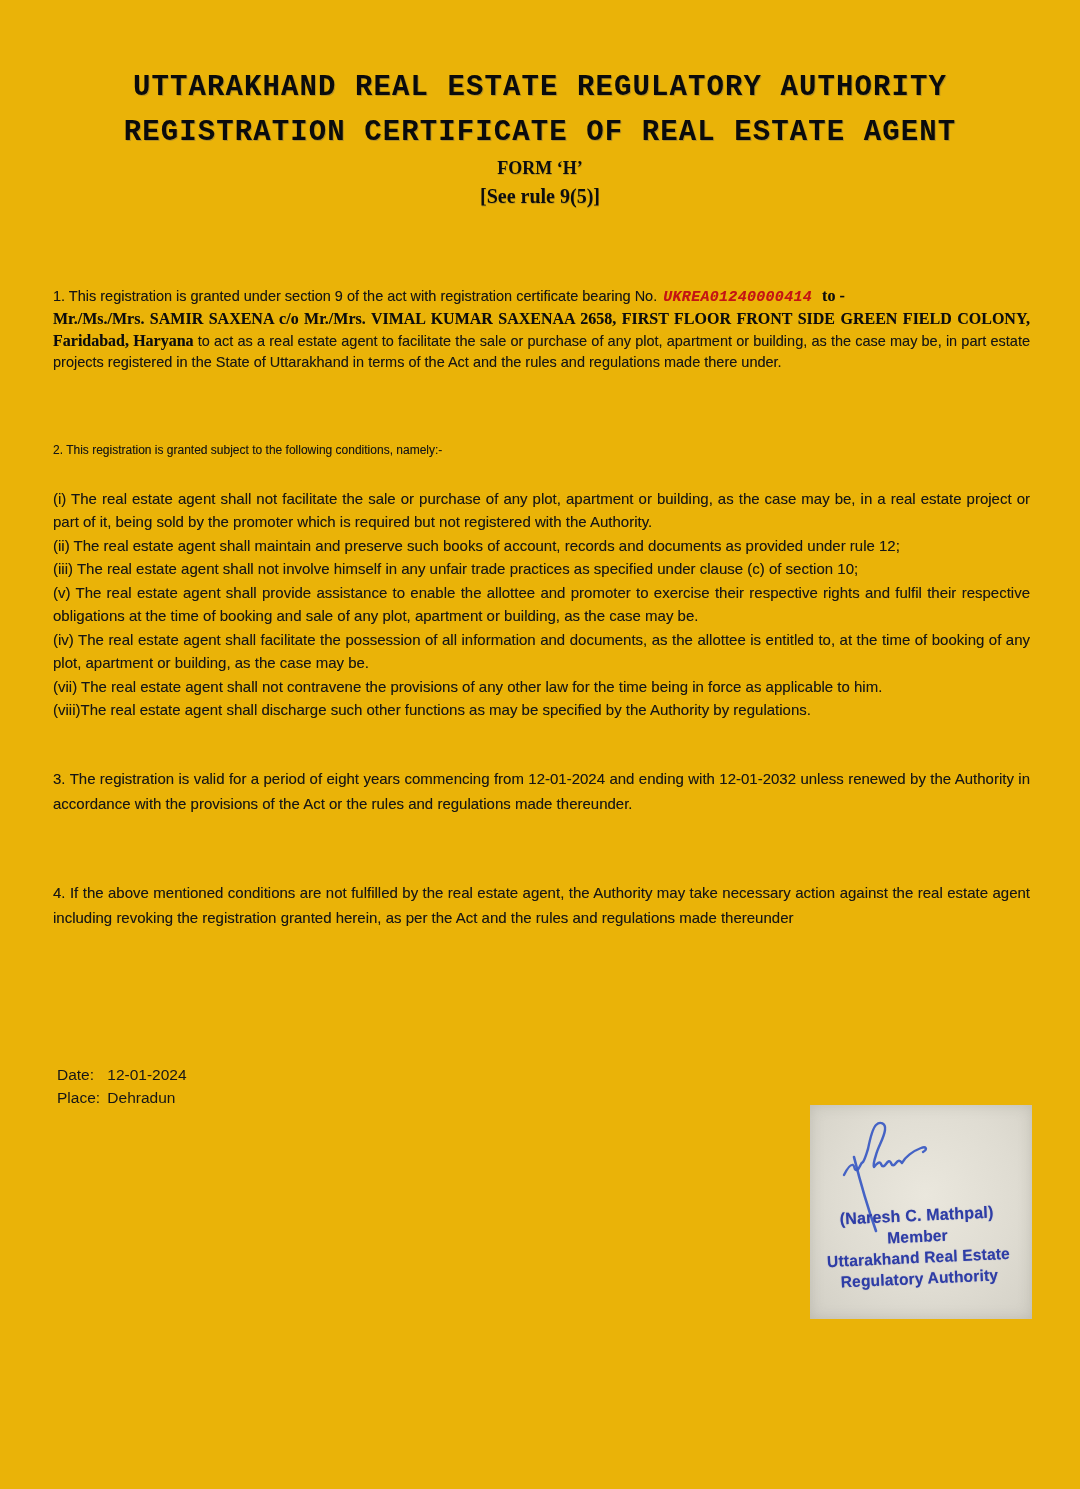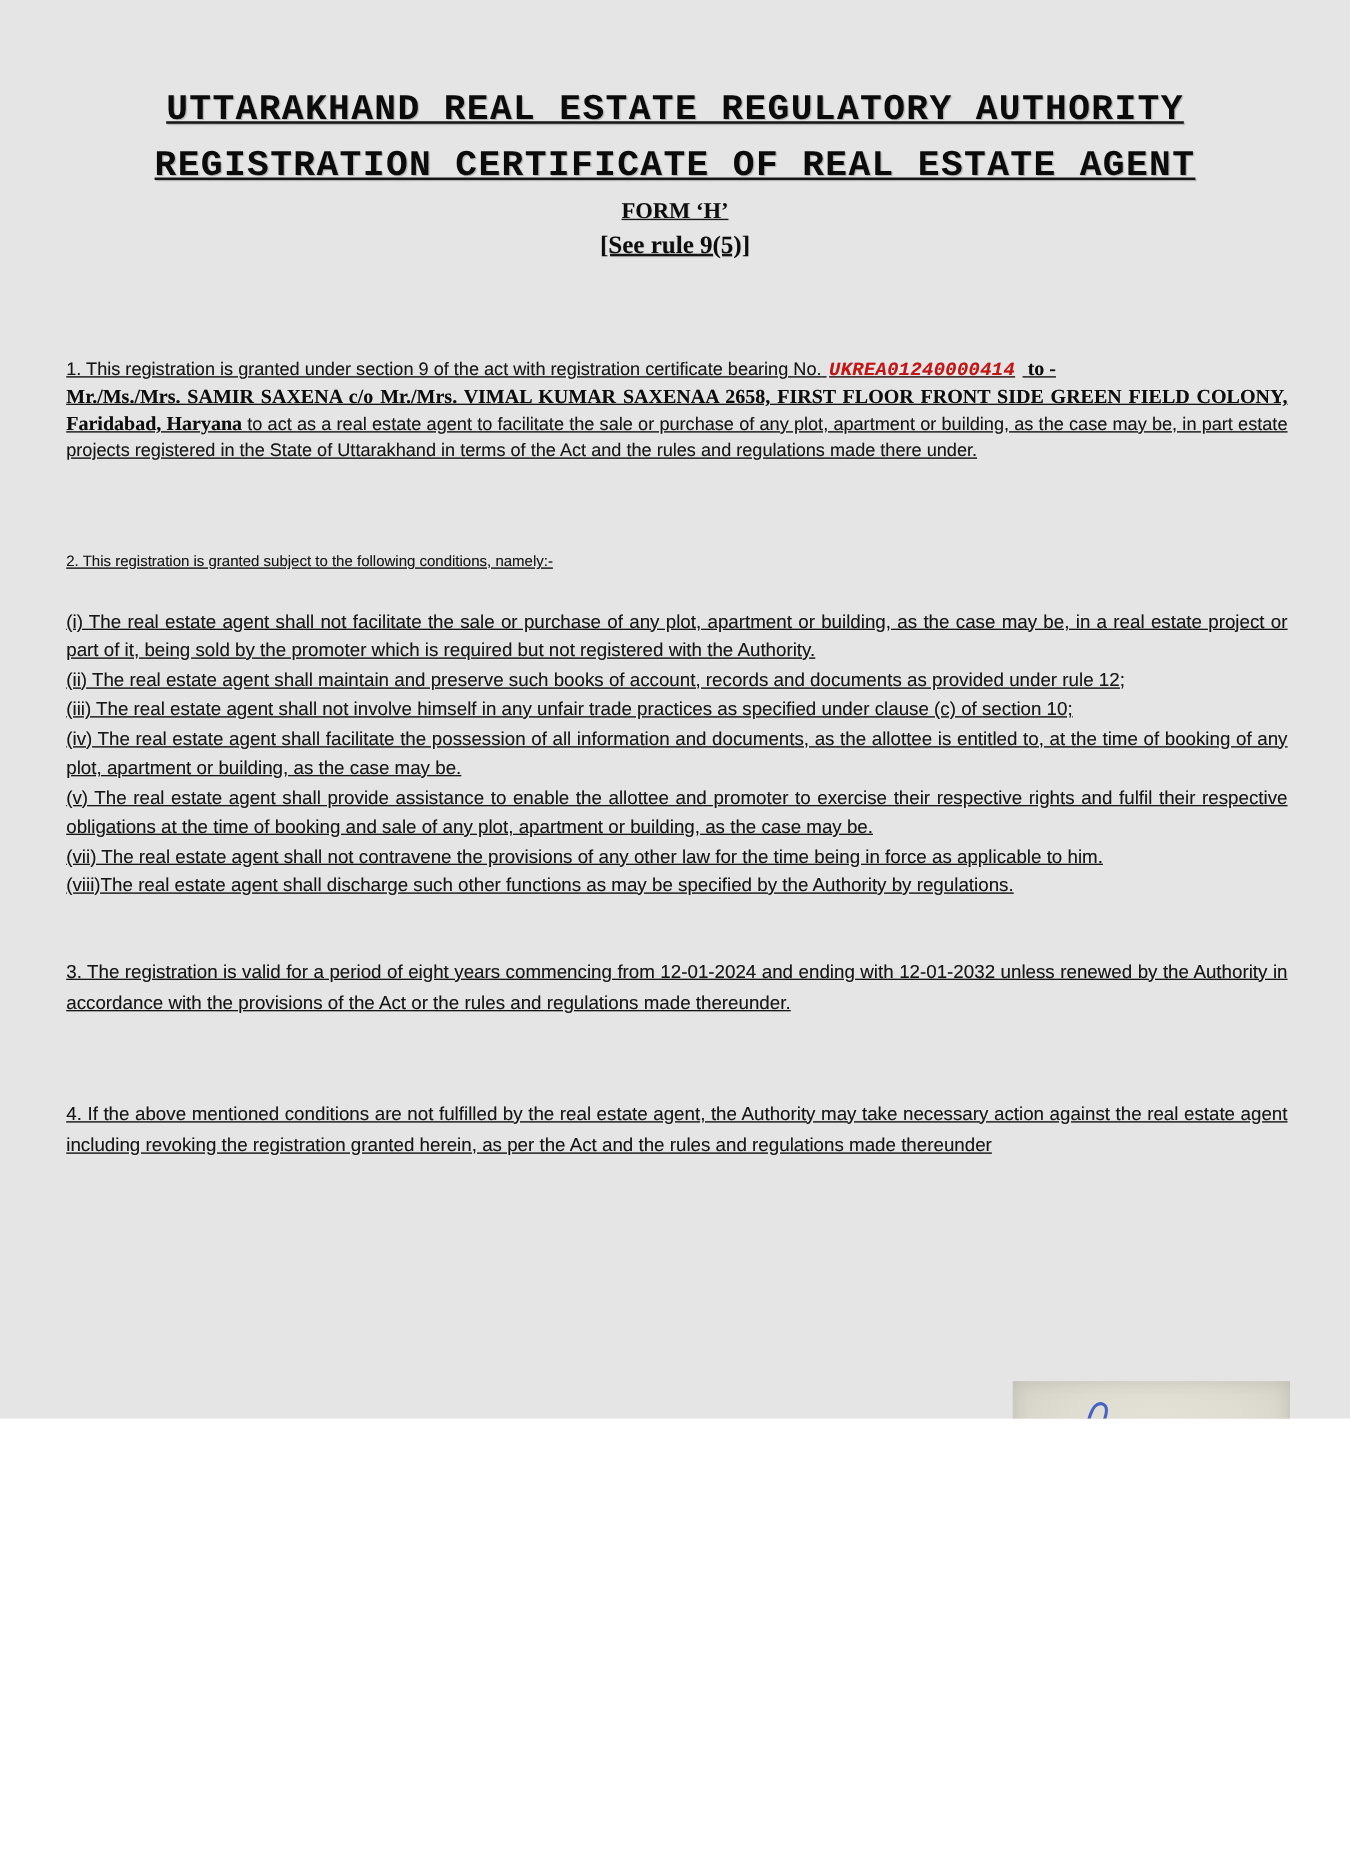--- a/index.html
+++ b/index.html
@@ -1,25 +1,24 @@
 <!DOCTYPE html>
 <html><head>
 <meta charset="utf-8">
 <style>
   html,body{margin:0;padding:0;background:#ffffff;}
   .page{
     position:relative;
     width:1080px;
-    height:1135px;
+    height:1489px;
     margin:0 auto;
-    background:#e5e5e5;
+    background:#eab308;
     overflow:hidden;
     font-family:"Liberation Sans", sans-serif;
     color:#161616;
-    text-decoration:underline;
   }
   
   .doc-header{padding-top:71px;text-align:center;}
   .title-mono{
     font-family:"Liberation Mono","DejaVu Sans Mono",monospace;
     font-weight:700;
     font-size:29px;
     line-height:34px;
     letter-spacing:1.1px;
     color:#0b0b0b;
@@ -143,30 +142,40 @@
       <span class="bold-serif">Mr./Ms./Mrs. SAMIR SAXENA c/o Mr./Mrs. VIMAL KUMAR SAXENAA 2658, FIRST FLOOR FRONT SIDE GREEN FIELD COLONY, Faridabad, Haryana</span>
       <span>to act as a real estate agent to facilitate the sale or purchase of any plot, apartment or building, as the case may be, in part estate projects registered in the State of Uttarakhand in terms of the Act and the rules and regulations made there under.</span>
     </p>
 
     <p class="clause2-heading">2. This registration is granted subject to the following conditions, namely:-</p>
 
     <div class="conditions">
       <p>(i) The real estate agent shall not facilitate the sale or purchase of any plot, apartment or building, as the case may be, in a real estate project or part of it, being sold by the promoter which is required but not registered with the Authority.</p>
       <p>(ii) The real estate agent shall maintain and preserve such books of account, records and documents as provided under rule 12;</p>
       <p>(iii) The real estate agent shall not involve himself in any unfair trade practices as specified under clause (c) of section 10;</p>
+      <p>(v) The real estate agent shall provide assistance to enable the allottee and promoter to exercise their respective rights and fulfil their respective obligations at the time of booking and sale of any plot, apartment or building, as the case may be.</p>
       <p>(iv) The real estate agent shall facilitate the possession of all information and documents, as the allottee is entitled to, at the time of booking of any plot, apartment or building, as the case may be.</p>
-      <p>(v) The real estate agent shall provide assistance to enable the allottee and promoter to exercise their respective rights and fulfil their respective obligations at the time of booking and sale of any plot, apartment or building, as the case may be.</p>
       <p>(vii) The real estate agent shall not contravene the provisions of any other law for the time being in force as applicable to him.</p>
       <p>(viii)The real estate agent shall discharge such other functions as may be specified by the Authority by regulations.</p>
     </div>
 
     <p class="clause3">3. The registration is valid for a period of eight years commencing from 12-01-2024 and ending with 12-01-2032 unless renewed by the Authority in accordance with the provisions of the Act or the rules and regulations made thereunder.</p>
 
     <p class="clause4">4. If the above mentioned conditions are not fulfilled by the real estate agent, the Authority may take necessary action against the real estate agent including revoking the registration granted herein, as per the Act and the rules and regulations made thereunder</p>
 
+    <div class="footer-block">
+      <div>
+        <span class="footer-label">Date:</span>
+        <span>12-01-2024</span>
+      </div>
+      <div>
+        <span class="footer-label">Place:</span>
+        <span>Dehradun</span>
+      </div>
+    </div>
 
   </div>
 
   <div class="stamp-photo">
     <svg class="signature-svg" viewBox="0 0 222 214" fill="none" xmlns="http://www.w3.org/2000/svg">
       <path d="M34 70 C37 64 40 59 43 60 C45 61 44 66 47 65 C50 64 50 58 53 57
                C55 54 56 50 58 44 C60 34 62 24 66 20 C70 16 76 18 75 25
                C74 33 68 42 66 50 C64 56 63 60 64 62
                C67 58 70 56 71 59 C72 62 74 62 76 59 C78 56 80 55 81 58
                C82 61 84 61 86 58 C88 55 90 55 92 58

